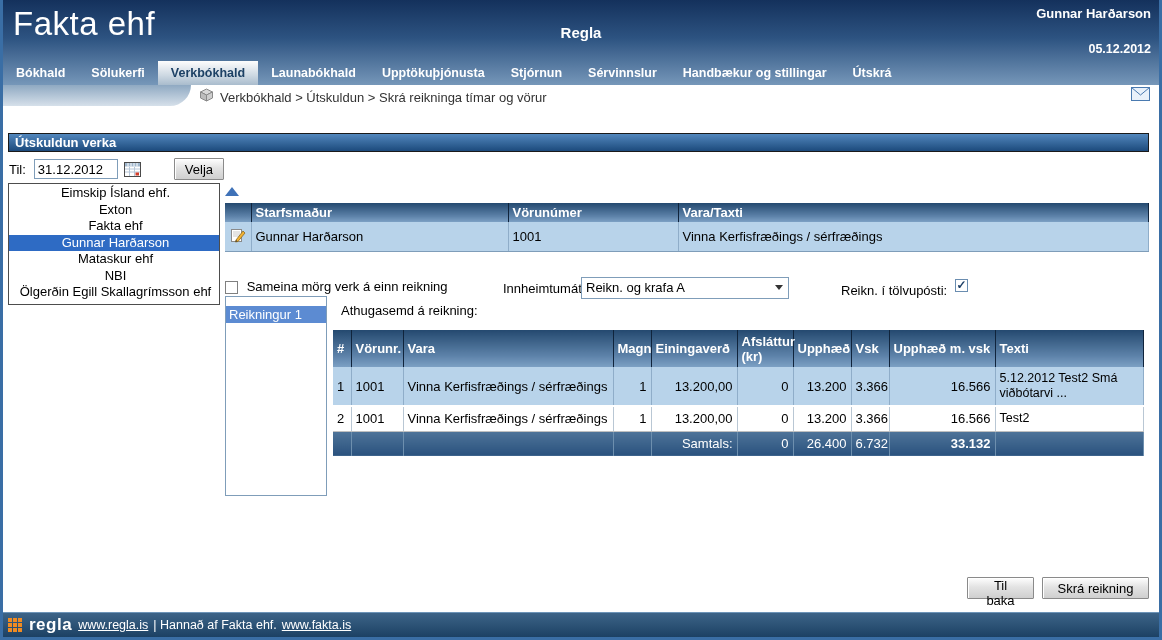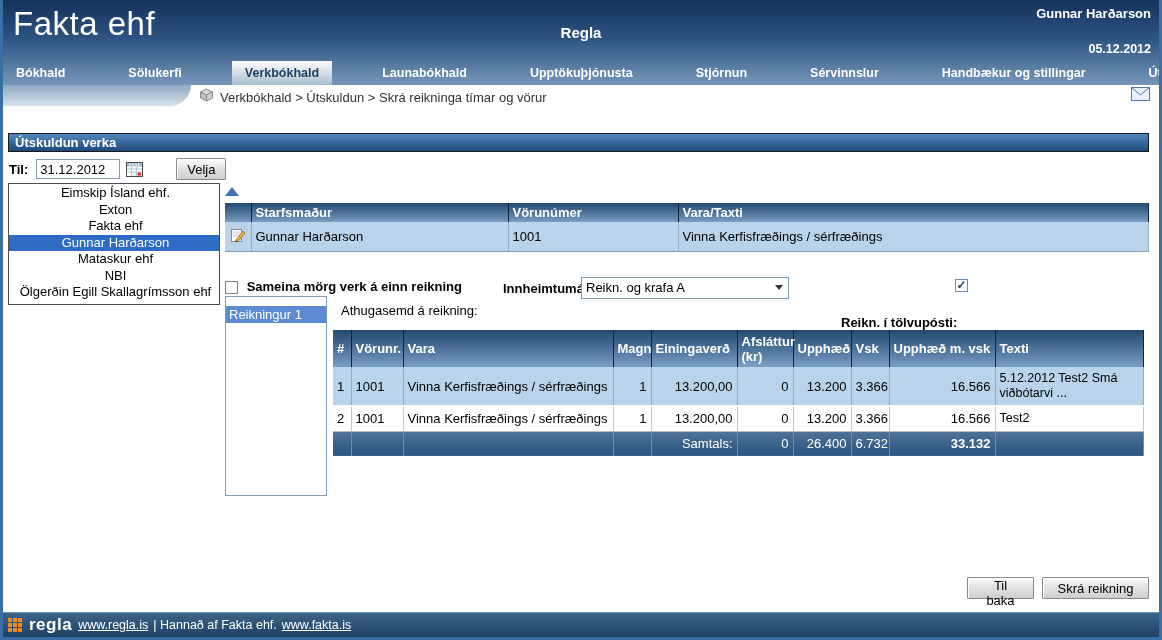--- a/index.html
+++ b/index.html
@@ -7,40 +7,40 @@
   .page { position:relative; width:1162px; height:640px; background:#fff;
           border-left:3px solid #3a6ea5; border-right:3px solid #3a6ea5; border-bottom:3px solid #3a6ea5; overflow:hidden; }
 
   
   .banner { position:absolute; top:0; left:0; right:0; height:85px;
             background:linear-gradient(180deg,#14315c 0%,#2d5381 45%,#7697b9 100%); }
   .company { position:absolute; top:5px; left:10px; color:#fff; font-size:33px; letter-spacing:.5px; }
   .app-title { position:absolute; top:24px; left:0; right:0; text-align:center; color:#fff; font-size:15px; font-weight:bold; }
   .user-name { position:absolute; top:6px; right:8px; color:#fff; font-size:13px; font-weight:bold; }
   .cur-date { position:absolute; top:42px; right:8px; color:#fff; font-size:12.5px; font-weight:bold; }
-  .mainnav { position:absolute; bottom:0; left:0; right:0; height:24px; display:flex; align-items:stretch;gap:37px; }
+  .mainnav { position:absolute; bottom:0; left:0; right:0; height:24px; display:flex; align-items:stretch; }
   .nav-item { display:flex; align-items:center; padding:0 13px; color:#fff; font-size:12.5px; font-weight:bold; cursor:pointer; white-space:nowrap; }
   .nav-item.active { background:linear-gradient(180deg,#fdfdfd 0%,#cdd8e2 60%,#a9bccd 100%); color:#1d4165; }
 
   
   .crumbbar { position:absolute; top:85px; left:0; right:0; height:23px; background:#fff; }
   .swoosh { position:absolute; top:0; left:0; width:188px; height:21px;
             background:linear-gradient(180deg,#8fa9c2,#d6e0ea); border-radius:0 0 34px 0; }
   .crumb-content { position:absolute; top:3px; left:196px; display:flex; align-items:center; gap:6px; }
   .crumb-text { font-size:13px; color:#333; }
   .envelope { position:absolute; top:2px; right:9px; cursor:pointer; }
 
   
   .titlebar { position:absolute; top:133px; left:5px; width:1141px; height:19px;
               background:linear-gradient(180deg,#5287bd,#1c4a7c); border:1px solid #1a1a1a;
               color:#fff; font-size:13px; font-weight:bold; padding:1px 0 0 6px; }
 
   
   .til-row { position:absolute; top:158px; left:6px; display:flex; align-items:center; }
-  .lbl { font-size:13px; color:#000;font-weight:bold; }
+  .lbl { font-size:13px; color:#000; }
   .txt-input { height:20px; border:1px solid #7f9db9; font-family:"Liberation Sans",sans-serif; font-size:13px; padding:1px 3px; color:#000; }
   .til-input { width:84px; margin-left:8px; }
   .cal-btn { margin-left:6px; cursor:pointer; display:inline-flex; }
   .btn { height:22px; font-family:"Liberation Sans",sans-serif; font-size:13px; color:#000; padding:0 10px; cursor:pointer;
          background:linear-gradient(180deg,#fefefe,#e3e3e3 45%,#cfcfcf); border:1px solid #8a8a8a;
          box-shadow:inset 1px 1px 0 #fff; border-radius:1px; }
   .velja { margin-left:33px; }
 
   
   .client-list { position:absolute; top:183px; left:5px; width:212px; height:122px; background:#fff;
@@ -75,21 +75,21 @@
   .controls { position:absolute; top:276px; left:222px; width:924px; height:22px; font-size:13px; }
   .cb { display:inline-block; width:13px; height:13px; background:#fff; border:1px solid #808080; vertical-align:middle; cursor:pointer; }
   .cb.checked { border-color:#6a8db0; color:#1d3f66; font-size:12px; line-height:11px; text-align:center; font-weight:bold; }
   .merge-wrap { position:absolute; left:0; top:3px; }
   .merge-lbl { margin-left:5px; }
   .coll-lbl { position:absolute; left:278px; top:5px; }
   .selectbox { position:absolute; left:356px; top:1px; width:208px; height:22px; border:1px solid #7f9db9; background:#fff;
                font-size:13px; padding:2px 4px; cursor:pointer; }
   .selectbox .arrow { position:absolute; right:5px; top:7px; width:0; height:0;
                       border-left:4px solid transparent; border-right:4px solid transparent; border-top:5px solid #333; }
-  .email-lbl { position:absolute; left:616px; top:7px;margin-top:32px; }
+  .email-lbl { position:absolute; left:616px; top:7px; }
   .email-cb { position:absolute; left:730px; top:3px; }
 
   
   .inv-list { position:absolute; top:296px; left:222px; width:102px; height:200px; background:#fff; border:1px solid #7f9db9; }
   .inv-list-item { font-size:13px; line-height:17px; padding-left:3px; cursor:pointer; }
   .inv-list-item.selected { background:#5c8bd2; color:#fff;margin-top:9px; }
   .comment-lbl { position:absolute; top:303px; left:338px; font-size:13px; }
   .comment-input { position:absolute; top:299px; left:520px; width:257px; }
 
   

